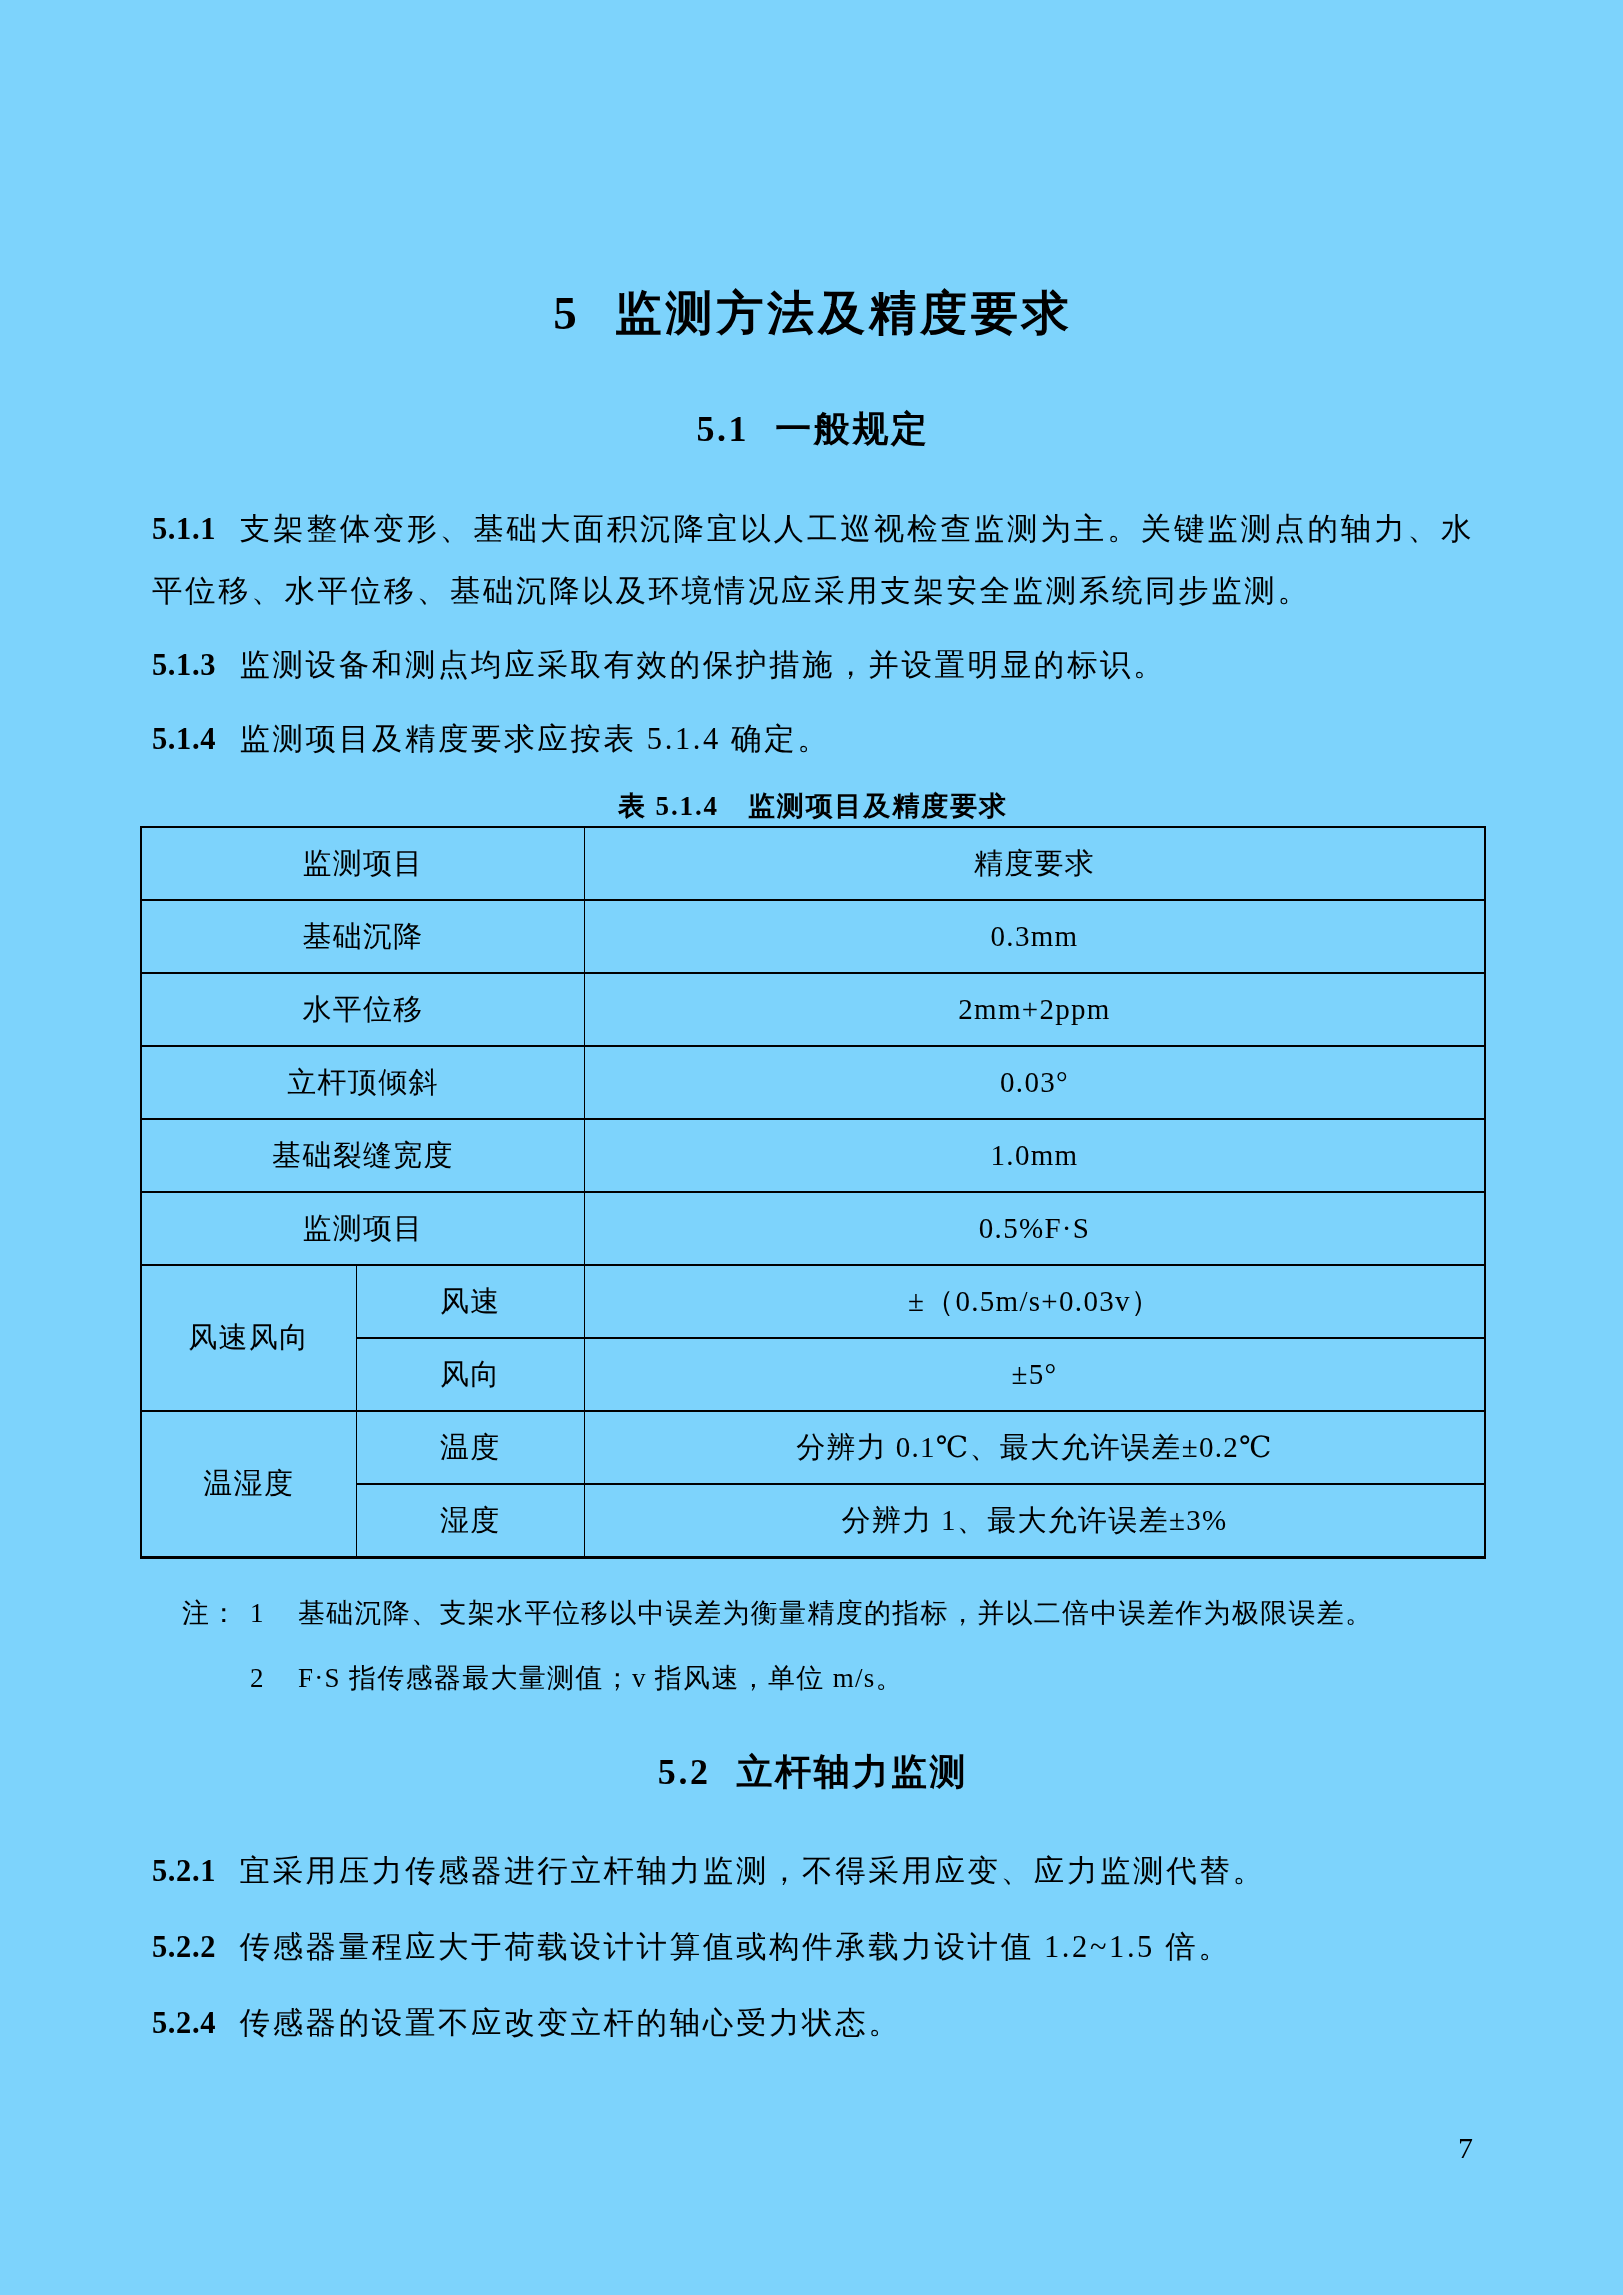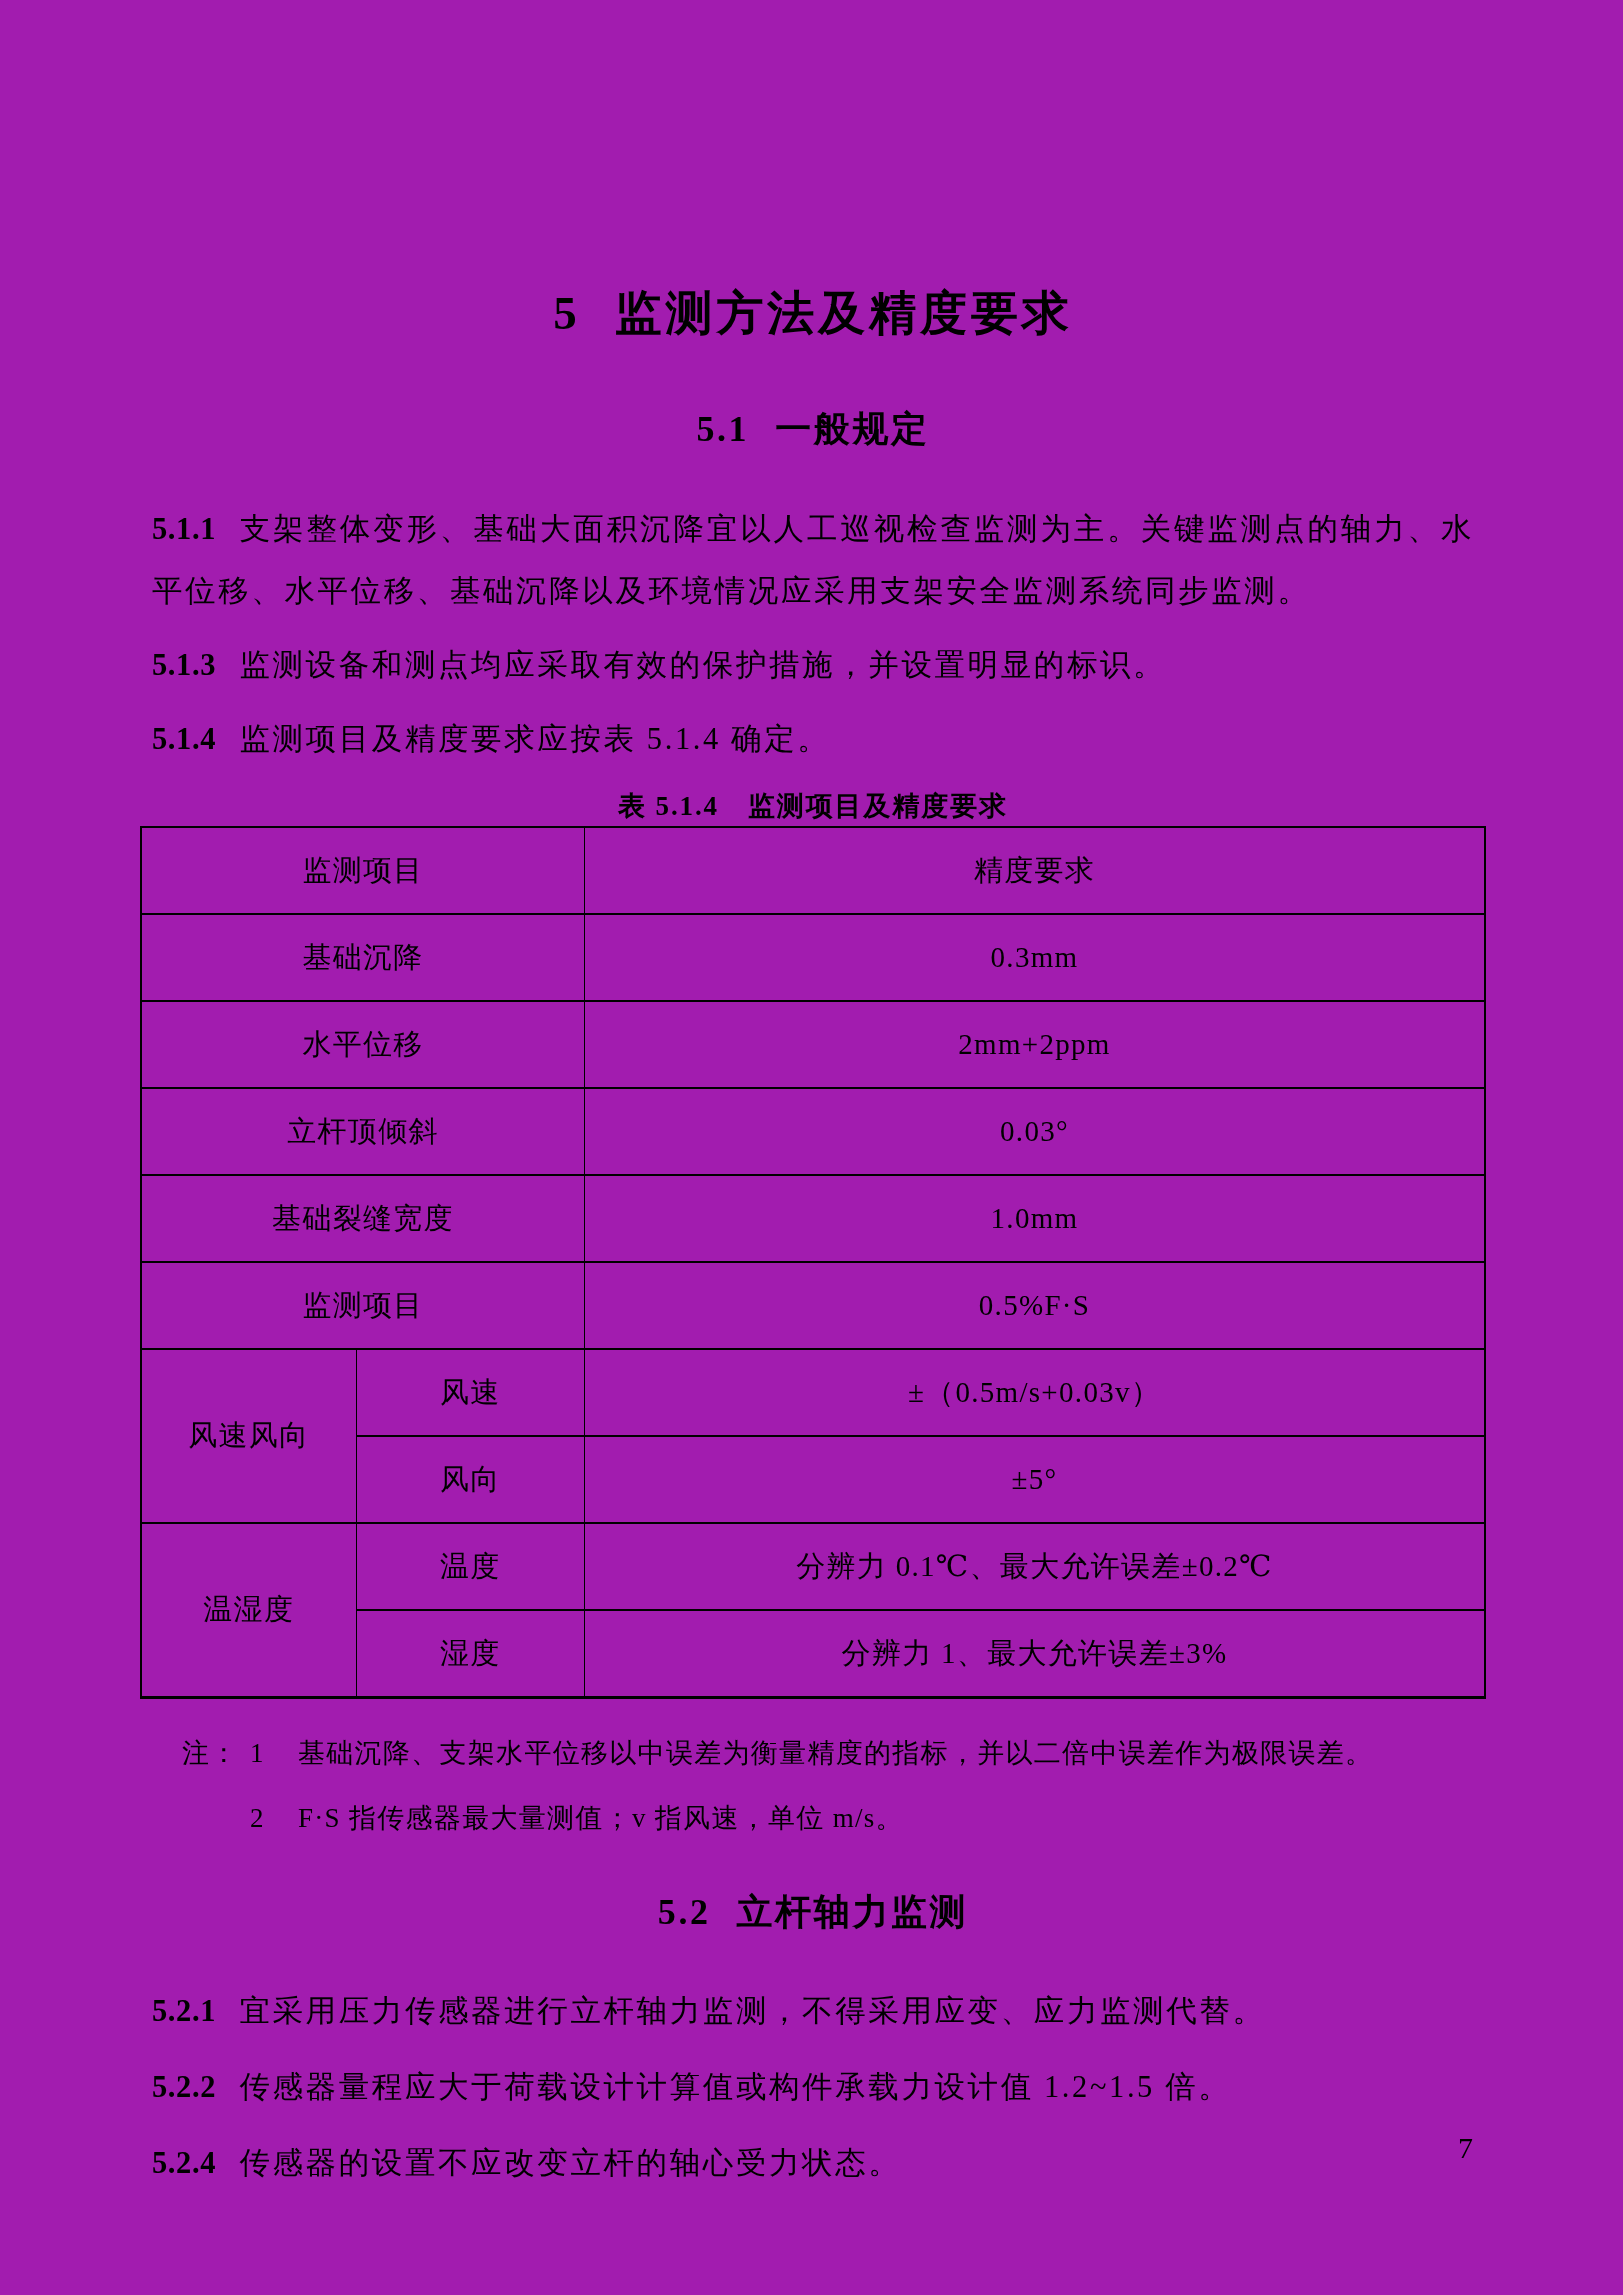--- a/index.html
+++ b/index.html
@@ -1,21 +1,21 @@
 <!DOCTYPE html>
 <html style="font-size:10.4px"><head>
 <meta charset="utf-8">
 <style>
   html,body{margin:0;padding:0;background:#e8e8e8;}
   .page{
     position:relative;
     width:1624px;
     height:2295px;
     margin:0 auto;
-    background:#a21caf;
+    background:#7dd3fc;
     color:#000;
     font-family:"Liberation Serif","DejaVu Serif",serif;
     overflow:hidden;
   }
   .content{
     padding:289px 138px 0 140px;
   }
   h1.chapter{
     margin:0;
     font-size:47px;
@@ -62,21 +62,21 @@
     border-collapse:collapse;
     table-layout:fixed;
     border:2.6px solid #000;
     border-bottom-width:3.2px;
   }
   table.precision td{
     border:1.9px solid #000;
     border-top-width:2.6px;
     border-bottom-width:2.6px;
     height:63px;
-    padding:11px;
+    padding:4px;
     text-align:center;
     vertical-align:middle;
     font-size:29px;
     letter-spacing:1.3px;
   }
   .notes{margin-top:22px;}
   .note-line{
     display:flex;
     font-size:27px;
     line-height:65px;

